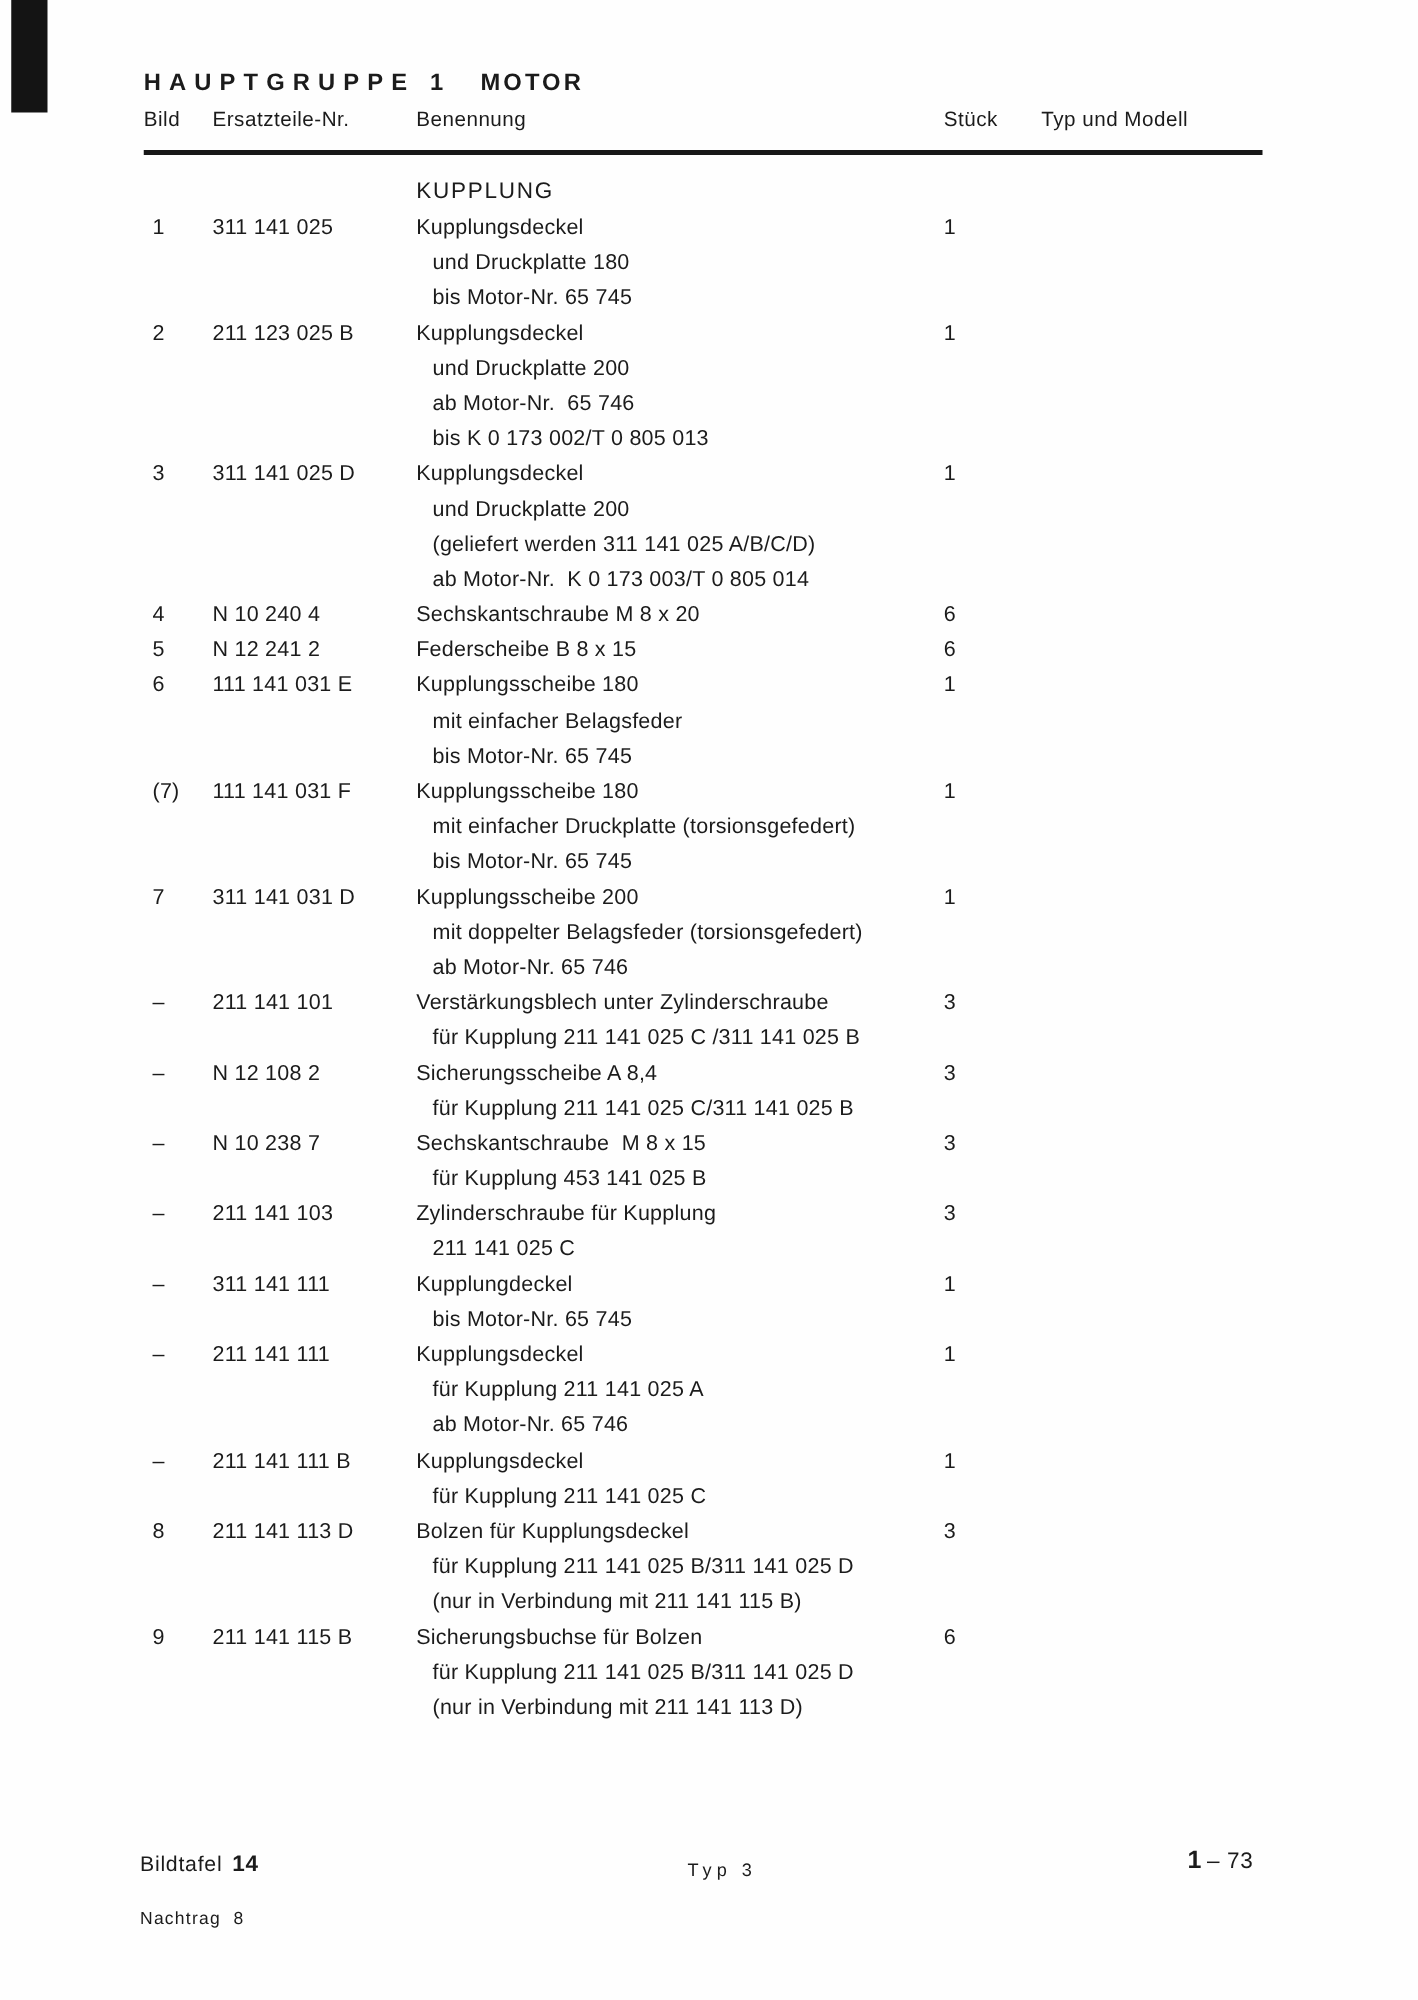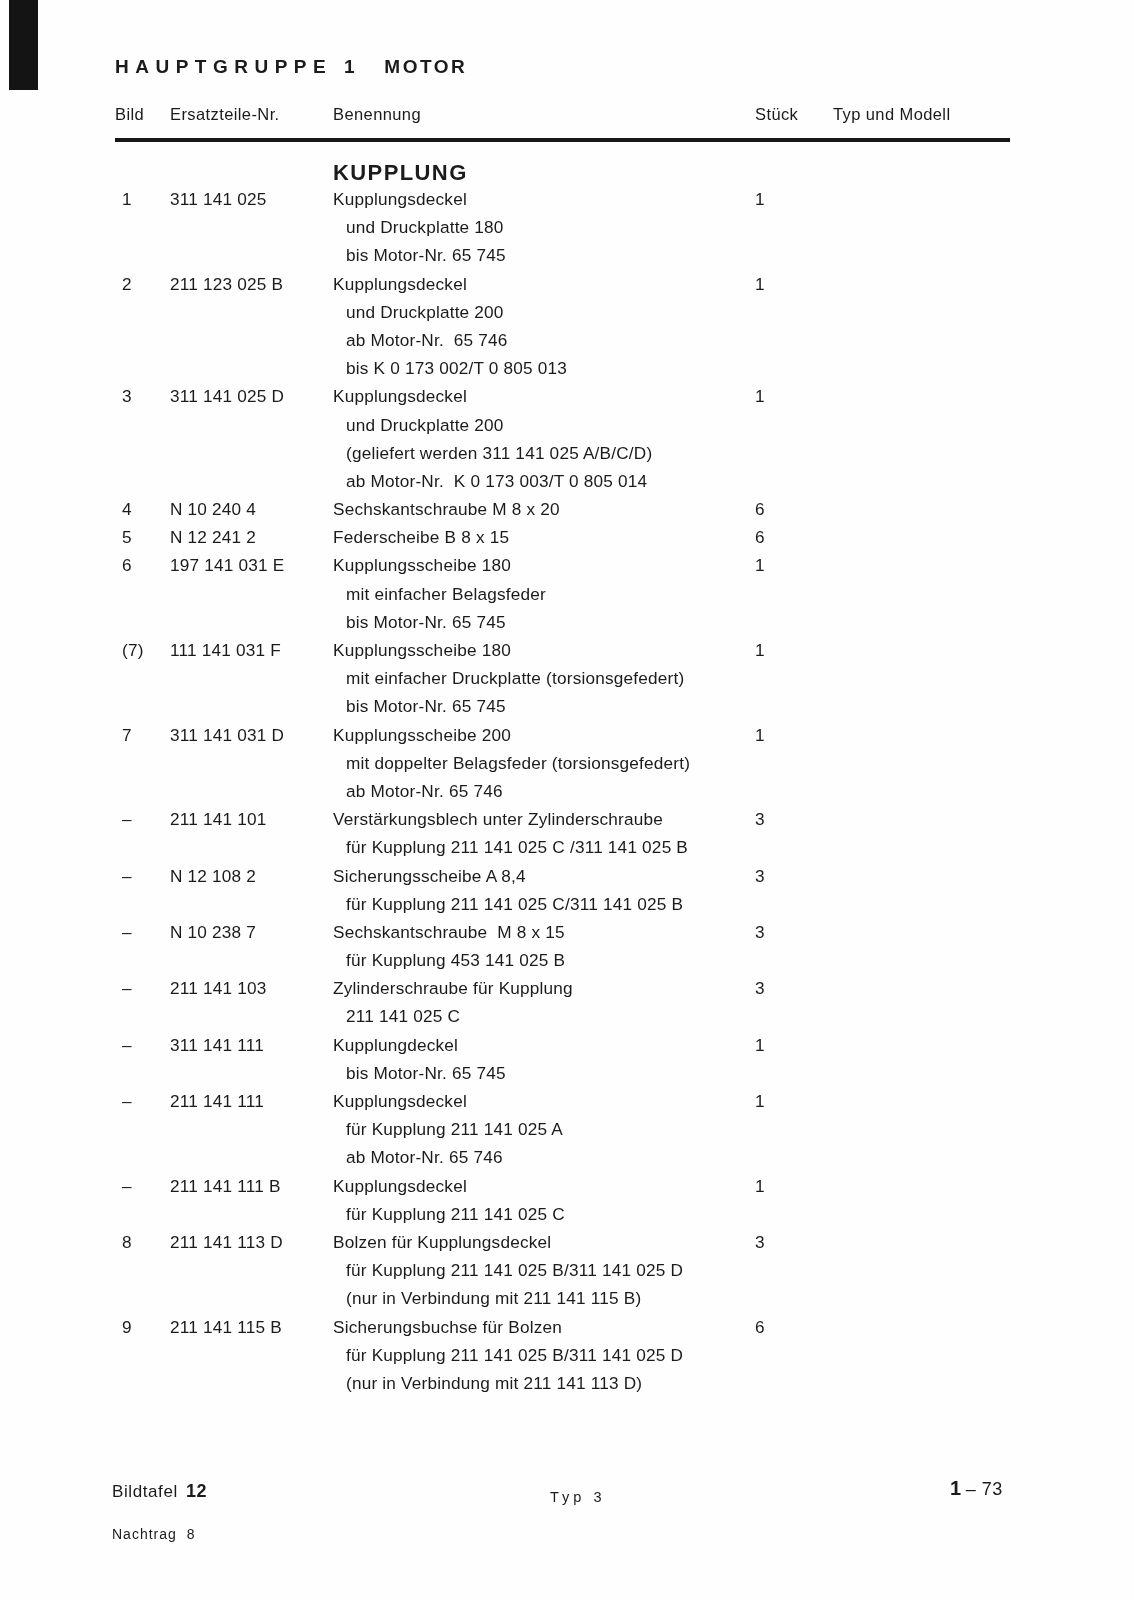--- a/index.html
+++ b/index.html
@@ -7,24 +7,24 @@
     width:1134px;height:1600px;position:relative;overflow:hidden;
     background:#fefefe;color:#1b1b1b;
     font-family:"Liberation Sans","DejaVu Sans",sans-serif;
   }
   .scan-mark{position:absolute;left:9px;top:0;width:29px;height:90px;background:#141414;}
   .content{position:absolute;left:115px;top:56px;width:905px;}
   .group-row{font-size:19px;font-weight:bold;height:27px;white-space:nowrap;}
   .group-label{letter-spacing:6.5px;}
   .group-title{margin-left:18px;letter-spacing:2.5px;}
   .col-header{display:grid;grid-template-columns:55px 163px 419px 81px auto;
-    font-size:16.5px;letter-spacing:.4px;margin-top:22px;height:24px;}
+    font-size:16.5px;letter-spacing:.4px;margin-top:4px;height:24px;}
   .rule{border:none;border-top:4px solid #171717;margin:9px 0 0 0;width:895px;}
   .section-line{margin-top:18px;height:29px;}
-  .section-title{margin-left:218px;font-weight:bold;font-size:22px;letter-spacing:1.4px;display:inline-block;}
+  .section-title{margin-left:218px;font-weight:normal;font-size:18px;letter-spacing:1.4px;display:inline-block;}
   .line{display:grid;grid-template-columns:55px 163px 419px 81px auto;
     height:28.2px;font-size:17.2px;letter-spacing:.2px;white-space:pre;}
   .c-bild{grid-column:1;padding-left:7px;}
   .c-nr{grid-column:2;}
   .c-name{grid-column:3;}
   .c-qty{grid-column:4;padding-left:3px;}
   .c-model{grid-column:5;}
   .indent{padding-left:13px;}
   .footer-left{position:absolute;left:112px;top:1481px;font-size:17px;letter-spacing:.6px;}
   .footer-left b{font-size:18px;margin-left:8px;letter-spacing:.5px;}
@@ -115,21 +115,21 @@
       <span class="c-nr">N 12 241 2</span>
       <span class="c-name">Federscheibe B 8 x 15</span>
       <span class="c-qty">6</span>
       <span class="c-model"></span>
     </div>
   </div>
 
   <div class="part-row">
     <div class="line">
       <span class="c-bild">6</span>
-      <span class="c-nr">197 141 031 E</span>
+      <span class="c-nr">111 141 031 E</span>
       <span class="c-name">Kupplungsscheibe 180</span>
       <span class="c-qty">1</span>
       <span class="c-model"></span>
     </div>
   <div class="line"><span class="c-name indent">mit einfacher Belagsfeder</span></div>
         <div class="line"><span class="c-name indent">bis Motor-Nr. 65 745</span></div>
       </div>
 
   <div class="part-row">
     <div class="line">
@@ -253,19 +253,19 @@
       <span class="c-qty">6</span>
       <span class="c-model"></span>
     </div>
   <div class="line"><span class="c-name indent">für Kupplung 211 141 025 B/311 141 025 D</span></div>
         <div class="line"><span class="c-name indent">(nur in Verbindung mit 211 141 113 D)</span></div>
       </div>
 </div>
 
 </div>
 
-<div class="footer-left"><span>Bildtafel</span><b>12</b></div>
+<div class="footer-left"><span>Bildtafel</span><b>14</b></div>
 
 <div class="footer-nachtrag"><span>Nachtrag</span><b>8</b></div>
 
 <div class="footer-typ">Typ 3</div>
 
 <div class="footer-page"><b>1</b><span>– 73</span></div>
 
 </body></html>

